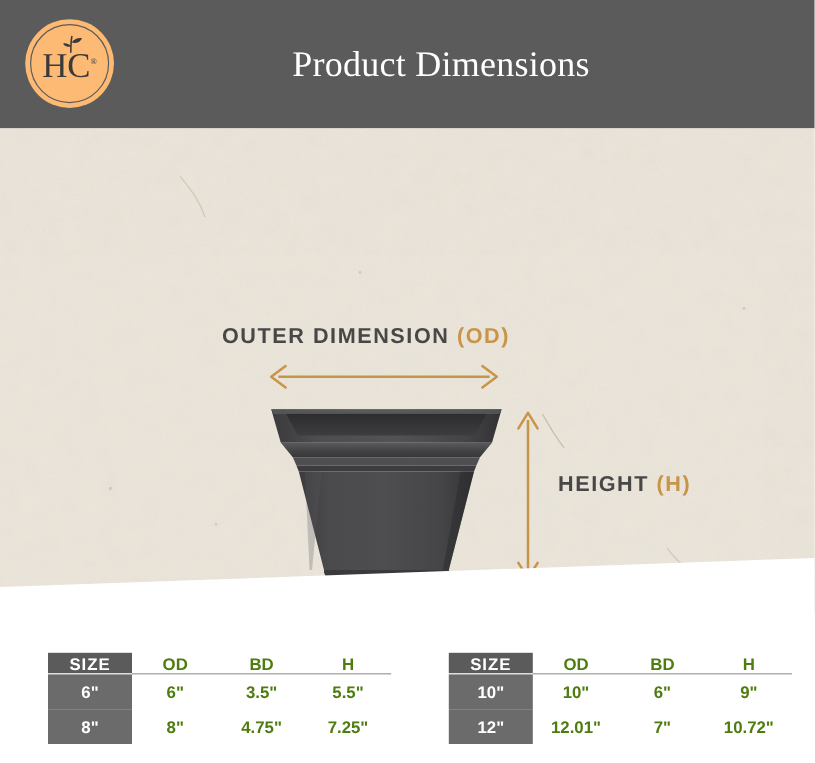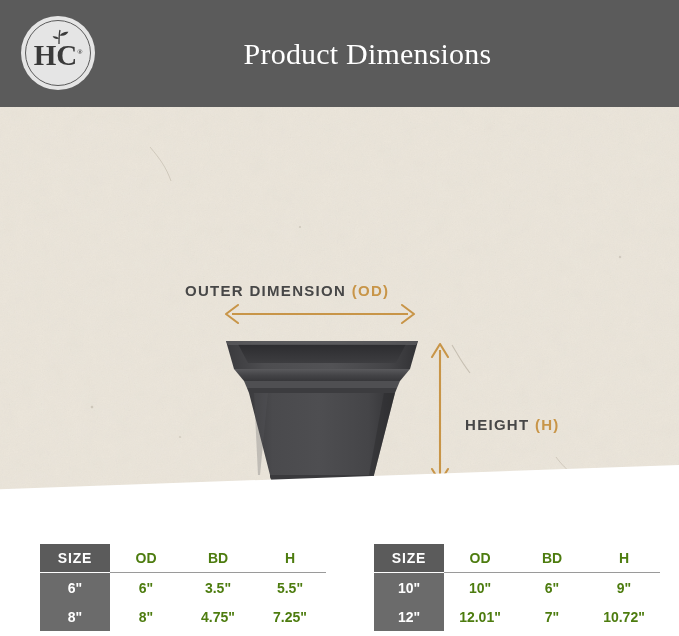--- a/index.html
+++ b/index.html
@@ -16,24 +16,23 @@
   .header{
     position:absolute;left:0;top:0;width:679px;height:107px;
     background:#5b5b5b;
   }
   .logo-block{
     position:absolute;left:21px;top:16px;
     display:flex;align-items:center;
   }
   .logo-badge{
     position:relative;width:74px;height:74px;border-radius:50%;
-    background:#e5e5e5;
+    background:#fdba74;
     display:flex;align-items:center;justify-content:center;
     box-shadow:inset 0 0 0 0 #fff;
-    font-weight:bold;
   }
   .logo-badge .ring{
     position:absolute;left:4px;top:4px;width:66px;height:66px;
     border-radius:50%;border:1.6px solid #5b5b5b;box-sizing:border-box;
   }
   .logo-mark{
     position:relative;
     font-family:"Liberation Serif", serif;
     font-size:29px;color:#3a3a3a;letter-spacing:0px;
     line-height:1;
@@ -72,27 +71,27 @@
   .panel .tex{position:absolute;left:0;top:0;width:679px;height:403px;}
   .panel .cutoff{
     position:absolute;left:-20px;bottom:-70px;width:740px;height:90px;
     background:#ffffff;
     transform:rotate(-2.05deg);
     transform-origin:left bottom;
   }
 
   .lbl{
     position:absolute;
-    font-size:15px;font-weight:bold;letter-spacing:1.3px;
-    color:#474747;white-space:nowrap;margin-top:12px;
+    font-size:18px;font-weight:bold;letter-spacing:1.3px;
+    color:#474747;white-space:nowrap;
   }
   .lbl .accent{color:#c89548;}
 
   .lbl-od{left:185px;top:163px;}
-  .lbl-h{left:465px;top:297px;}
+  .lbl-h{left:465px;top:286px;}
 
   .arrow-h-od{position:absolute;left:222px;top:194px;}
   .arrow-h-bd{position:absolute;left:262px;top:382px;}
   .arrow-v-h{position:absolute;left:428px;top:233px;}
 
   
   .pot{position:absolute;left:224px;top:228px;width:196px;height:152px;}
 
   
   .tables{
@@ -101,21 +100,21 @@
   }
   .tbl{position:absolute;top:34px;}
   .tbl.left{left:40px;}
   .tbl.right{left:374px;}
   table{border-collapse:collapse;}
   .tbl td,.tbl th{
     font-size:14px;font-weight:bold;color:#4d7c0f;
     text-align:center;padding:0;
     font-family:"Liberation Sans", sans-serif;
   }
-  .tbl th{height:28px;}
+  .tbl th{height:17px;}
   .tbl td{height:29px;}
   .size-head{
     background:#5b5b5b;color:#ffffff !important;
     width:70px;letter-spacing:.8px;
   }
   .size-cell{
     background:#6b6b6b;color:#ffffff !important;
     width:70px;
   }
   .hdr-cell{width:72px;color:#4a4a4a;font-weight:bold;}

